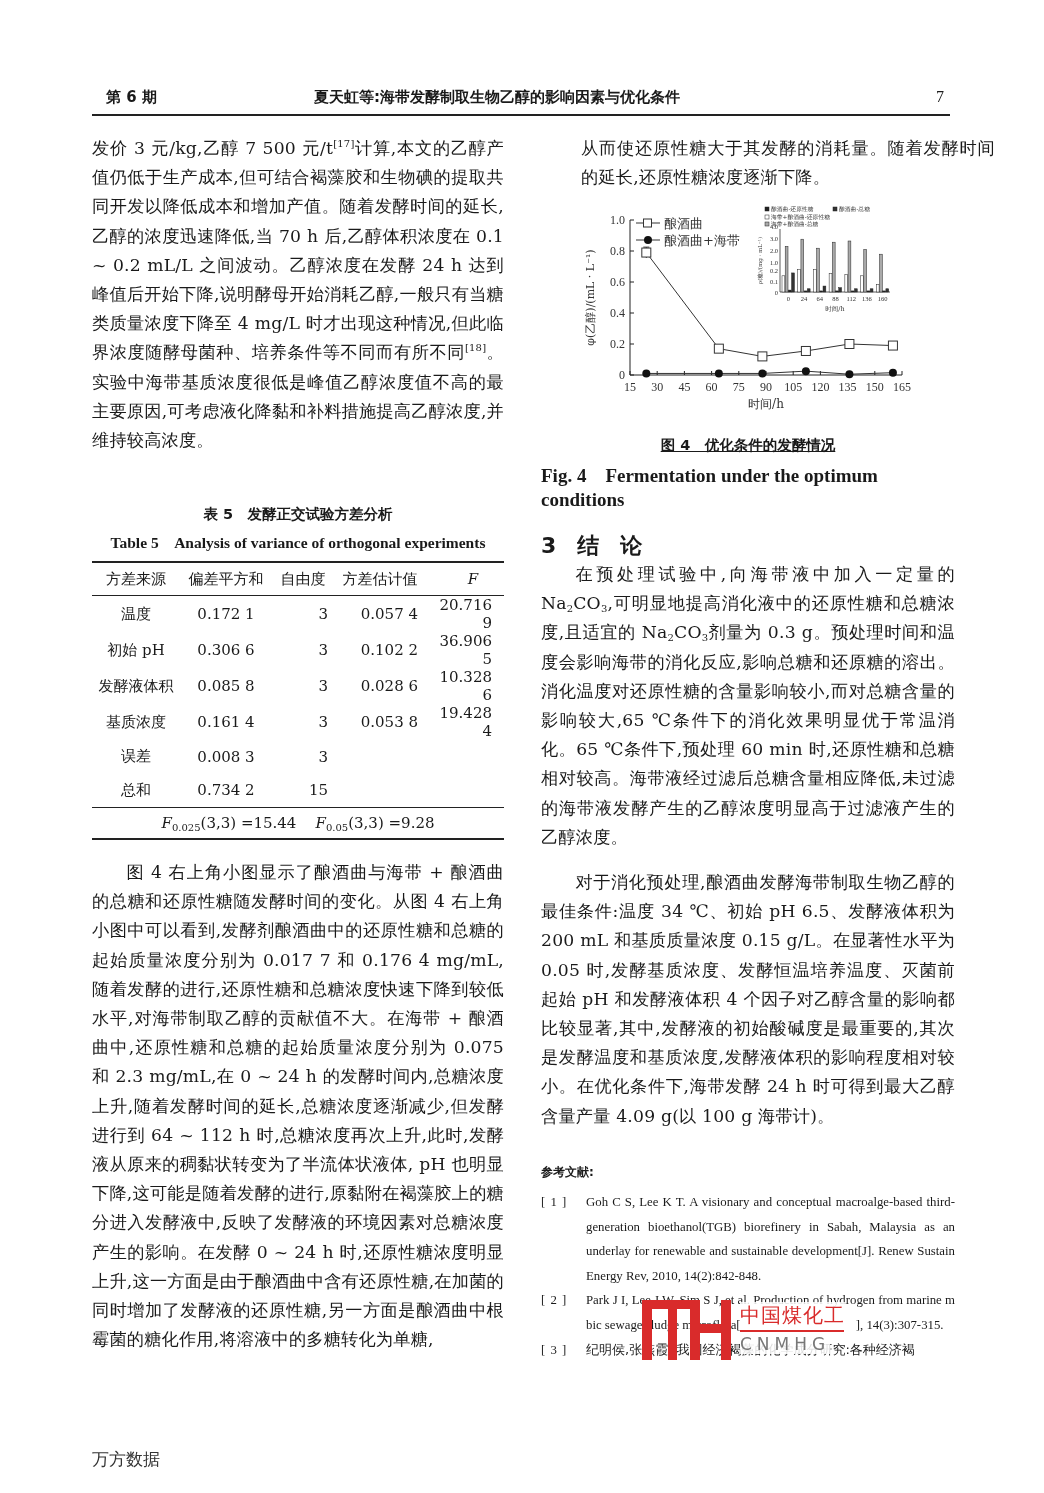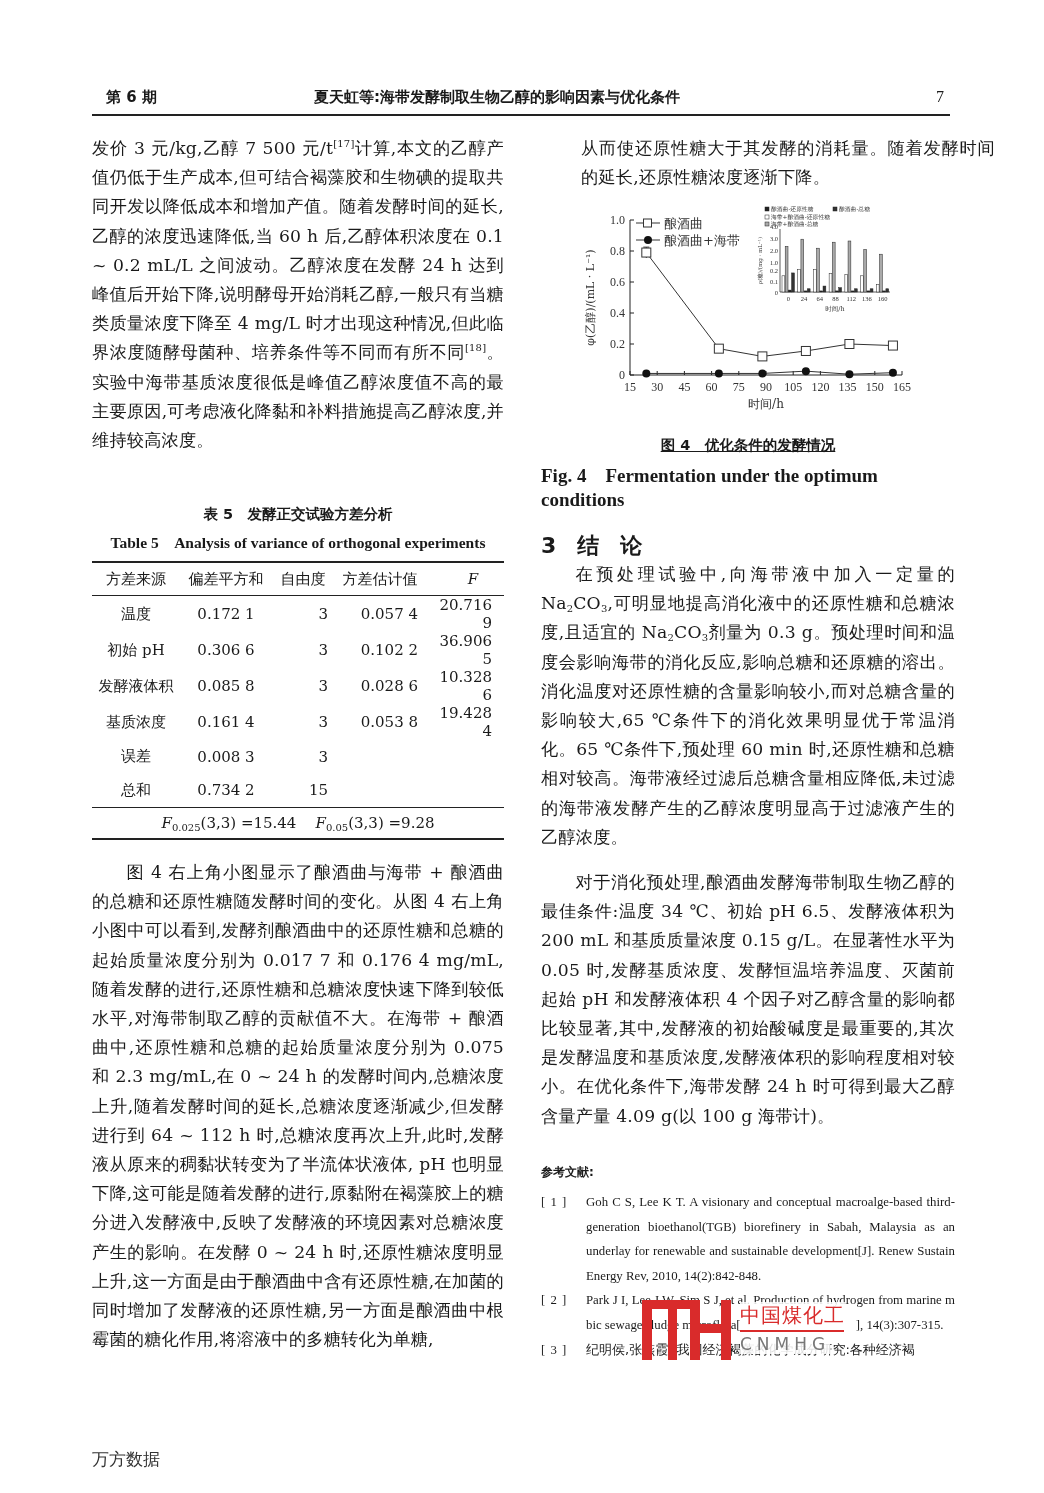--- a/index.html
+++ b/index.html
@@ -60,21 +60,21 @@
 <body>
 
 <div class="header">
   <span class="issue">第 6 期</span>
   <span class="running-title">夏天虹等:海带发酵制取生物乙醇的影响因素与优化条件</span>
   <span class="page-num">7</span>
 </div>
 <div class="header-rule"></div>
 
 <div class="col col-left" style="top:134px;">
-  <p class="p"><span>发价 3 元/kg,乙醇 7 500 元/t</span><sup>[17]</sup><span>计算,本文的乙醇产值仍低于生产成本,但可结合褐藻胶和生物碘的提取共同开发以降低成本和增加产值。随着发酵时间的延长,乙醇的浓度迅速降低,当 60 h 后,乙醇体积浓度在 0.1 ~ 0.2 mL/L 之间波动。乙醇浓度在发酵 24 h 达到峰值后开始下降,说明酵母开始消耗乙醇,一般只有当糖类质量浓度下降至 4 mg/L 时才出现这种情况,但此临界浓度随酵母菌种、培养条件等不同而有所不同</span><sup>[18]</sup><span>。实验中海带基质浓度很低是峰值乙醇浓度值不高的最主要原因,可考虑液化降黏和补料措施提高乙醇浓度,并维持较高浓度。</span></p>
+  <p class="p"><span>发价 3 元/kg,乙醇 7 500 元/t</span><sup>[17]</sup><span>计算,本文的乙醇产值仍低于生产成本,但可结合褐藻胶和生物碘的提取共同开发以降低成本和增加产值。随着发酵时间的延长,乙醇的浓度迅速降低,当 70 h 后,乙醇体积浓度在 0.1 ~ 0.2 mL/L 之间波动。乙醇浓度在发酵 24 h 达到峰值后开始下降,说明酵母开始消耗乙醇,一般只有当糖类质量浓度下降至 4 mg/L 时才出现这种情况,但此临界浓度随酵母菌种、培养条件等不同而有所不同</span><sup>[18]</sup><span>。实验中海带基质浓度很低是峰值乙醇浓度值不高的最主要原因,可考虑液化降黏和补料措施提高乙醇浓度,并维持较高浓度。</span></p>
 </div>
 
 <div class="table-caption-cn">表 5　发酵正交试验方差分析</div>
 <div class="table-caption-en">Table 5　Analysis of variance of orthogonal experiments</div>
 <table class="anova">
   <thead>
     <tr>
       <th class="c0">方差来源</th>
       <th class="c1">偏差平方和</th>
       <th class="c2" style="text-align:center;padding:0">自由度</th>

